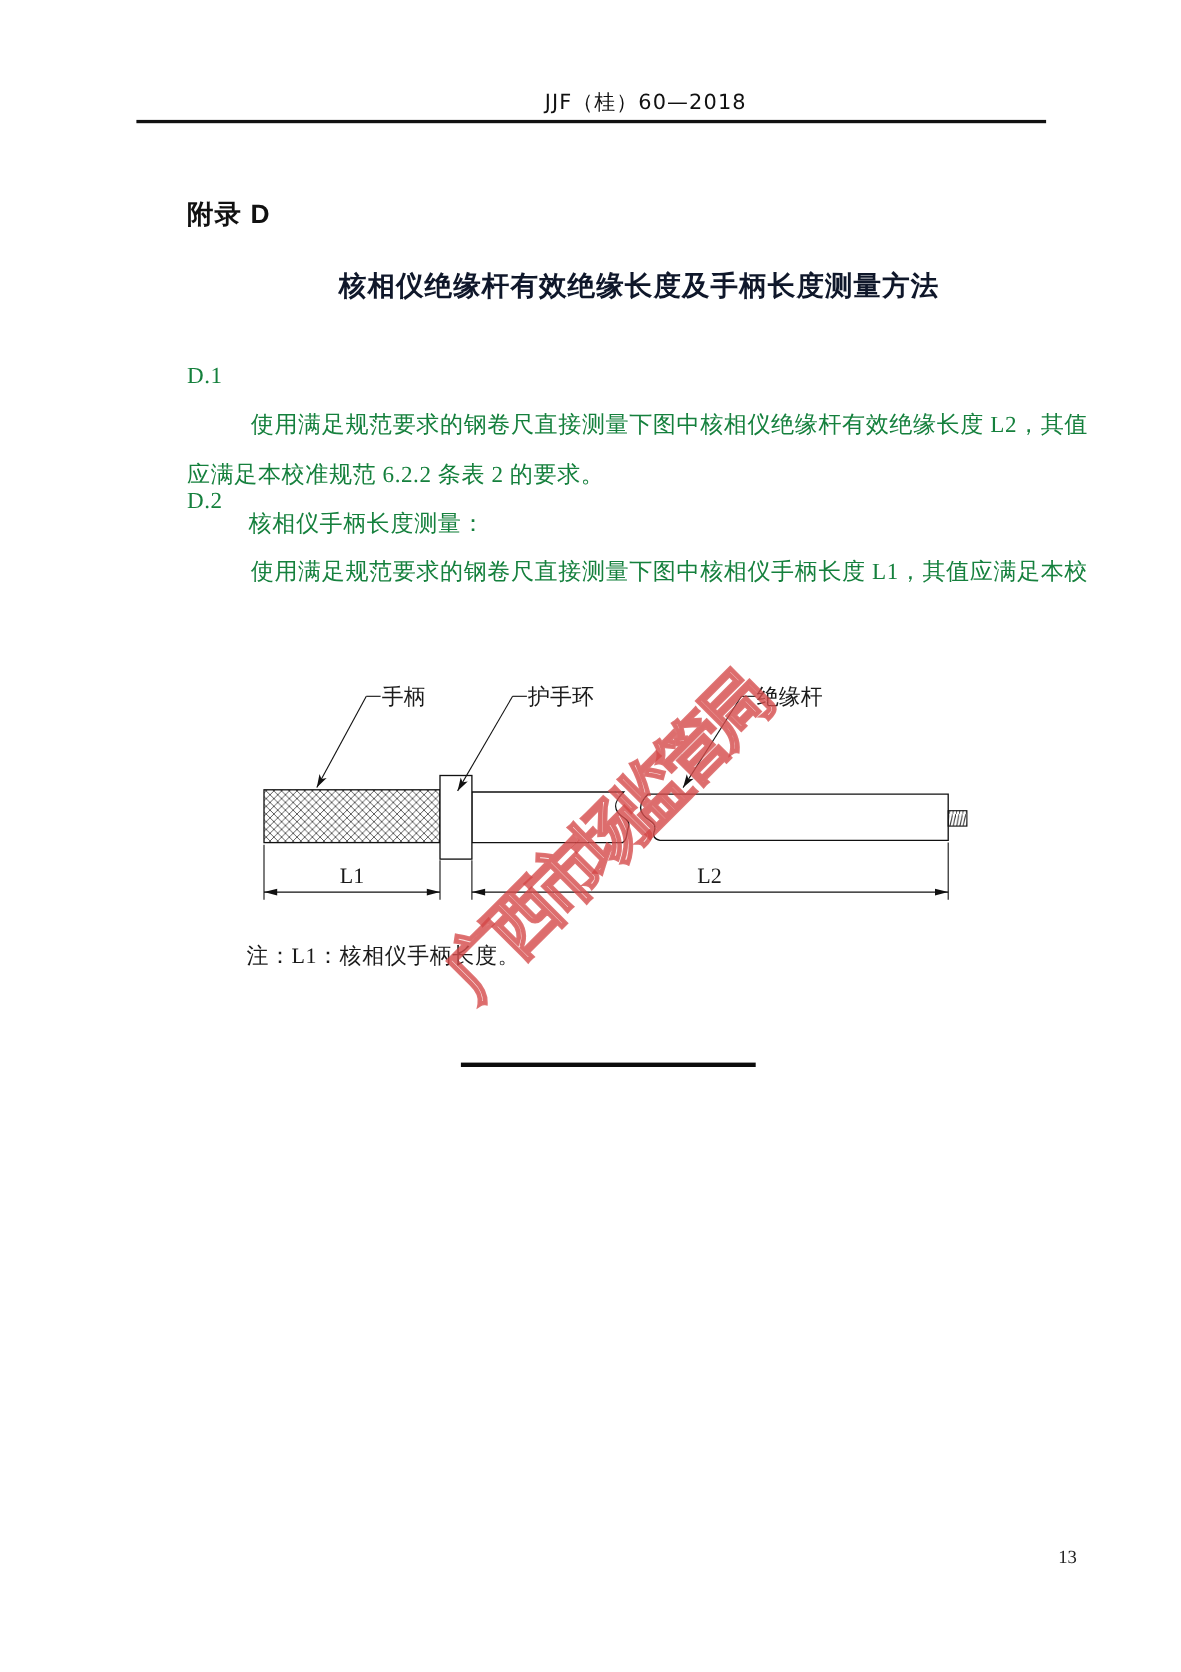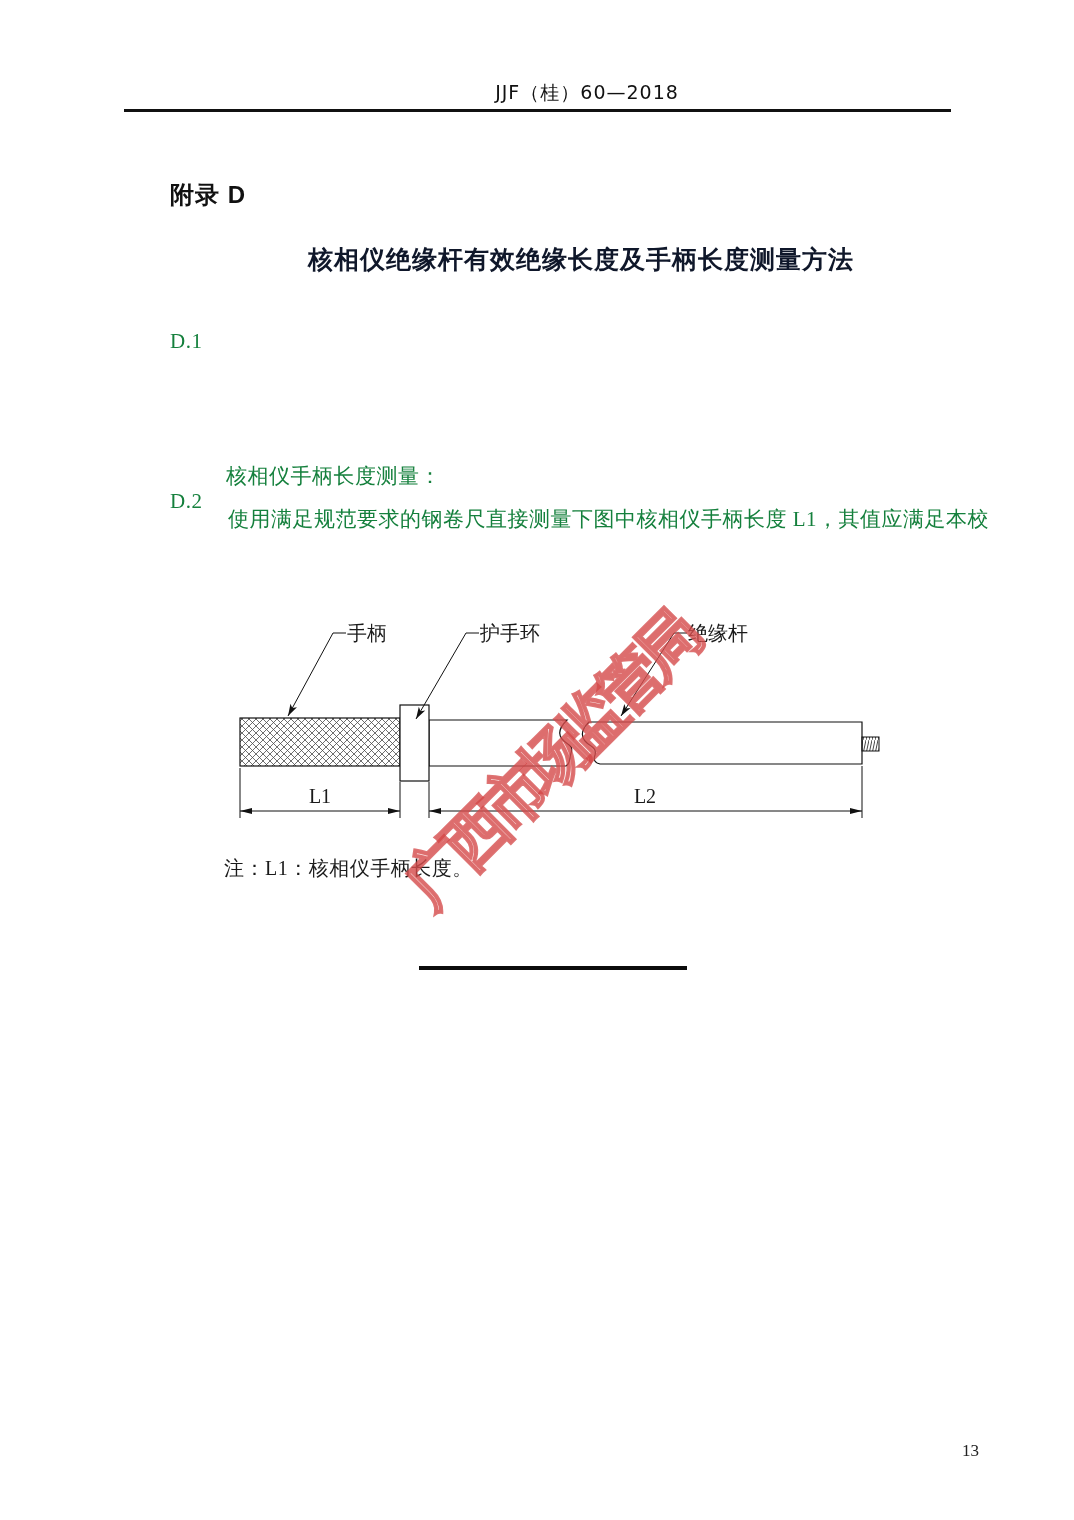--- a/index.html
+++ b/index.html
@@ -38,21 +38,21 @@
   .sec-id{left:126px;}
   .sec-head{left:182px;}
   .indent1{left:184px;}
   .flush{left:126px;}
   .note-line{font-size:20px;letter-spacing:0.5px;color:#1a1a1a;}
   .diagram-svg{position:absolute;left:200px;top:600px;}
   .end-rule{
     position:absolute;left:419px;top:966px;width:268px;height:4px;background:#0c0c0c;
   }
   .page-number{
-    top:1406px;left:918px;font-size:17px;color:#222;margin-top:35px;
+    top:1406px;left:918px;font-size:17px;color:#222;
   }
   .watermark{
     position:absolute;left:550px;top:762px;
     transform:translate(-50%,-50%) rotate(-45deg);
     font-family:"Liberation Sans","DejaVu Sans",sans-serif;
     font-weight:700;font-size:64px;letter-spacing:-10px;
     white-space:nowrap;
     color:rgba(242,150,150,0.28);
     -webkit-text-stroke:2.2px rgba(211,70,70,0.75);
     pointer-events:none;
@@ -64,22 +64,24 @@
 
 <div class="page">
 
   <div class="abs doc-number">JJF（桂）60—2018</div>
   <div class="header-rule"></div>
 
   <div class="abs appendix-label">附录 D</div>
   <div class="abs doc-title">核相仪绝缘杆有效绝缘长度及手柄长度测量方法</div>
 
   <span class="abs body-line sec-id" style="top:328px;">D.1</span>
+  <span class="abs body-line indent1" style="top:373px;">使用满足规范要求的钢卷尺直接测量下图中核相仪绝缘杆有效绝缘长度 L2，其值</span>
+  <span class="abs body-line flush" style="top:418px;">应满足本校准规范 6.2.2 条表 2 的要求。</span>
 
-  <span class="abs body-line sec-id" style="top:488px;">D.2</span>
+  <span class="abs body-line sec-id" style="top:442px;">D.2</span>
   <span class="abs body-line sec-head" style="top:463px;">核相仪手柄长度测量：</span>
   <span class="abs body-line indent1" style="top:506px;">使用满足规范要求的钢卷尺直接测量下图中核相仪手柄长度 L1，其值应满足本校</span>
 
   <svg class="diagram-svg" width="700" height="240" viewBox="0 0 700 240">
     <defs>
       <pattern id="hatch" width="7" height="7" patternUnits="userSpaceOnUse">
         <path d="M0,7 L7,0 M-1,1 L1,-1 M6,8 L8,6" stroke="#4a4a4a" stroke-width="0.8" fill="none"></path>
         <path d="M0,0 L7,7 M6,-1 L8,1 M-1,6 L1,8" stroke="#4a4a4a" stroke-width="0.8" fill="none"></path>
       </pattern>
       <pattern id="thread" width="3" height="14" patternUnits="userSpaceOnUse">

